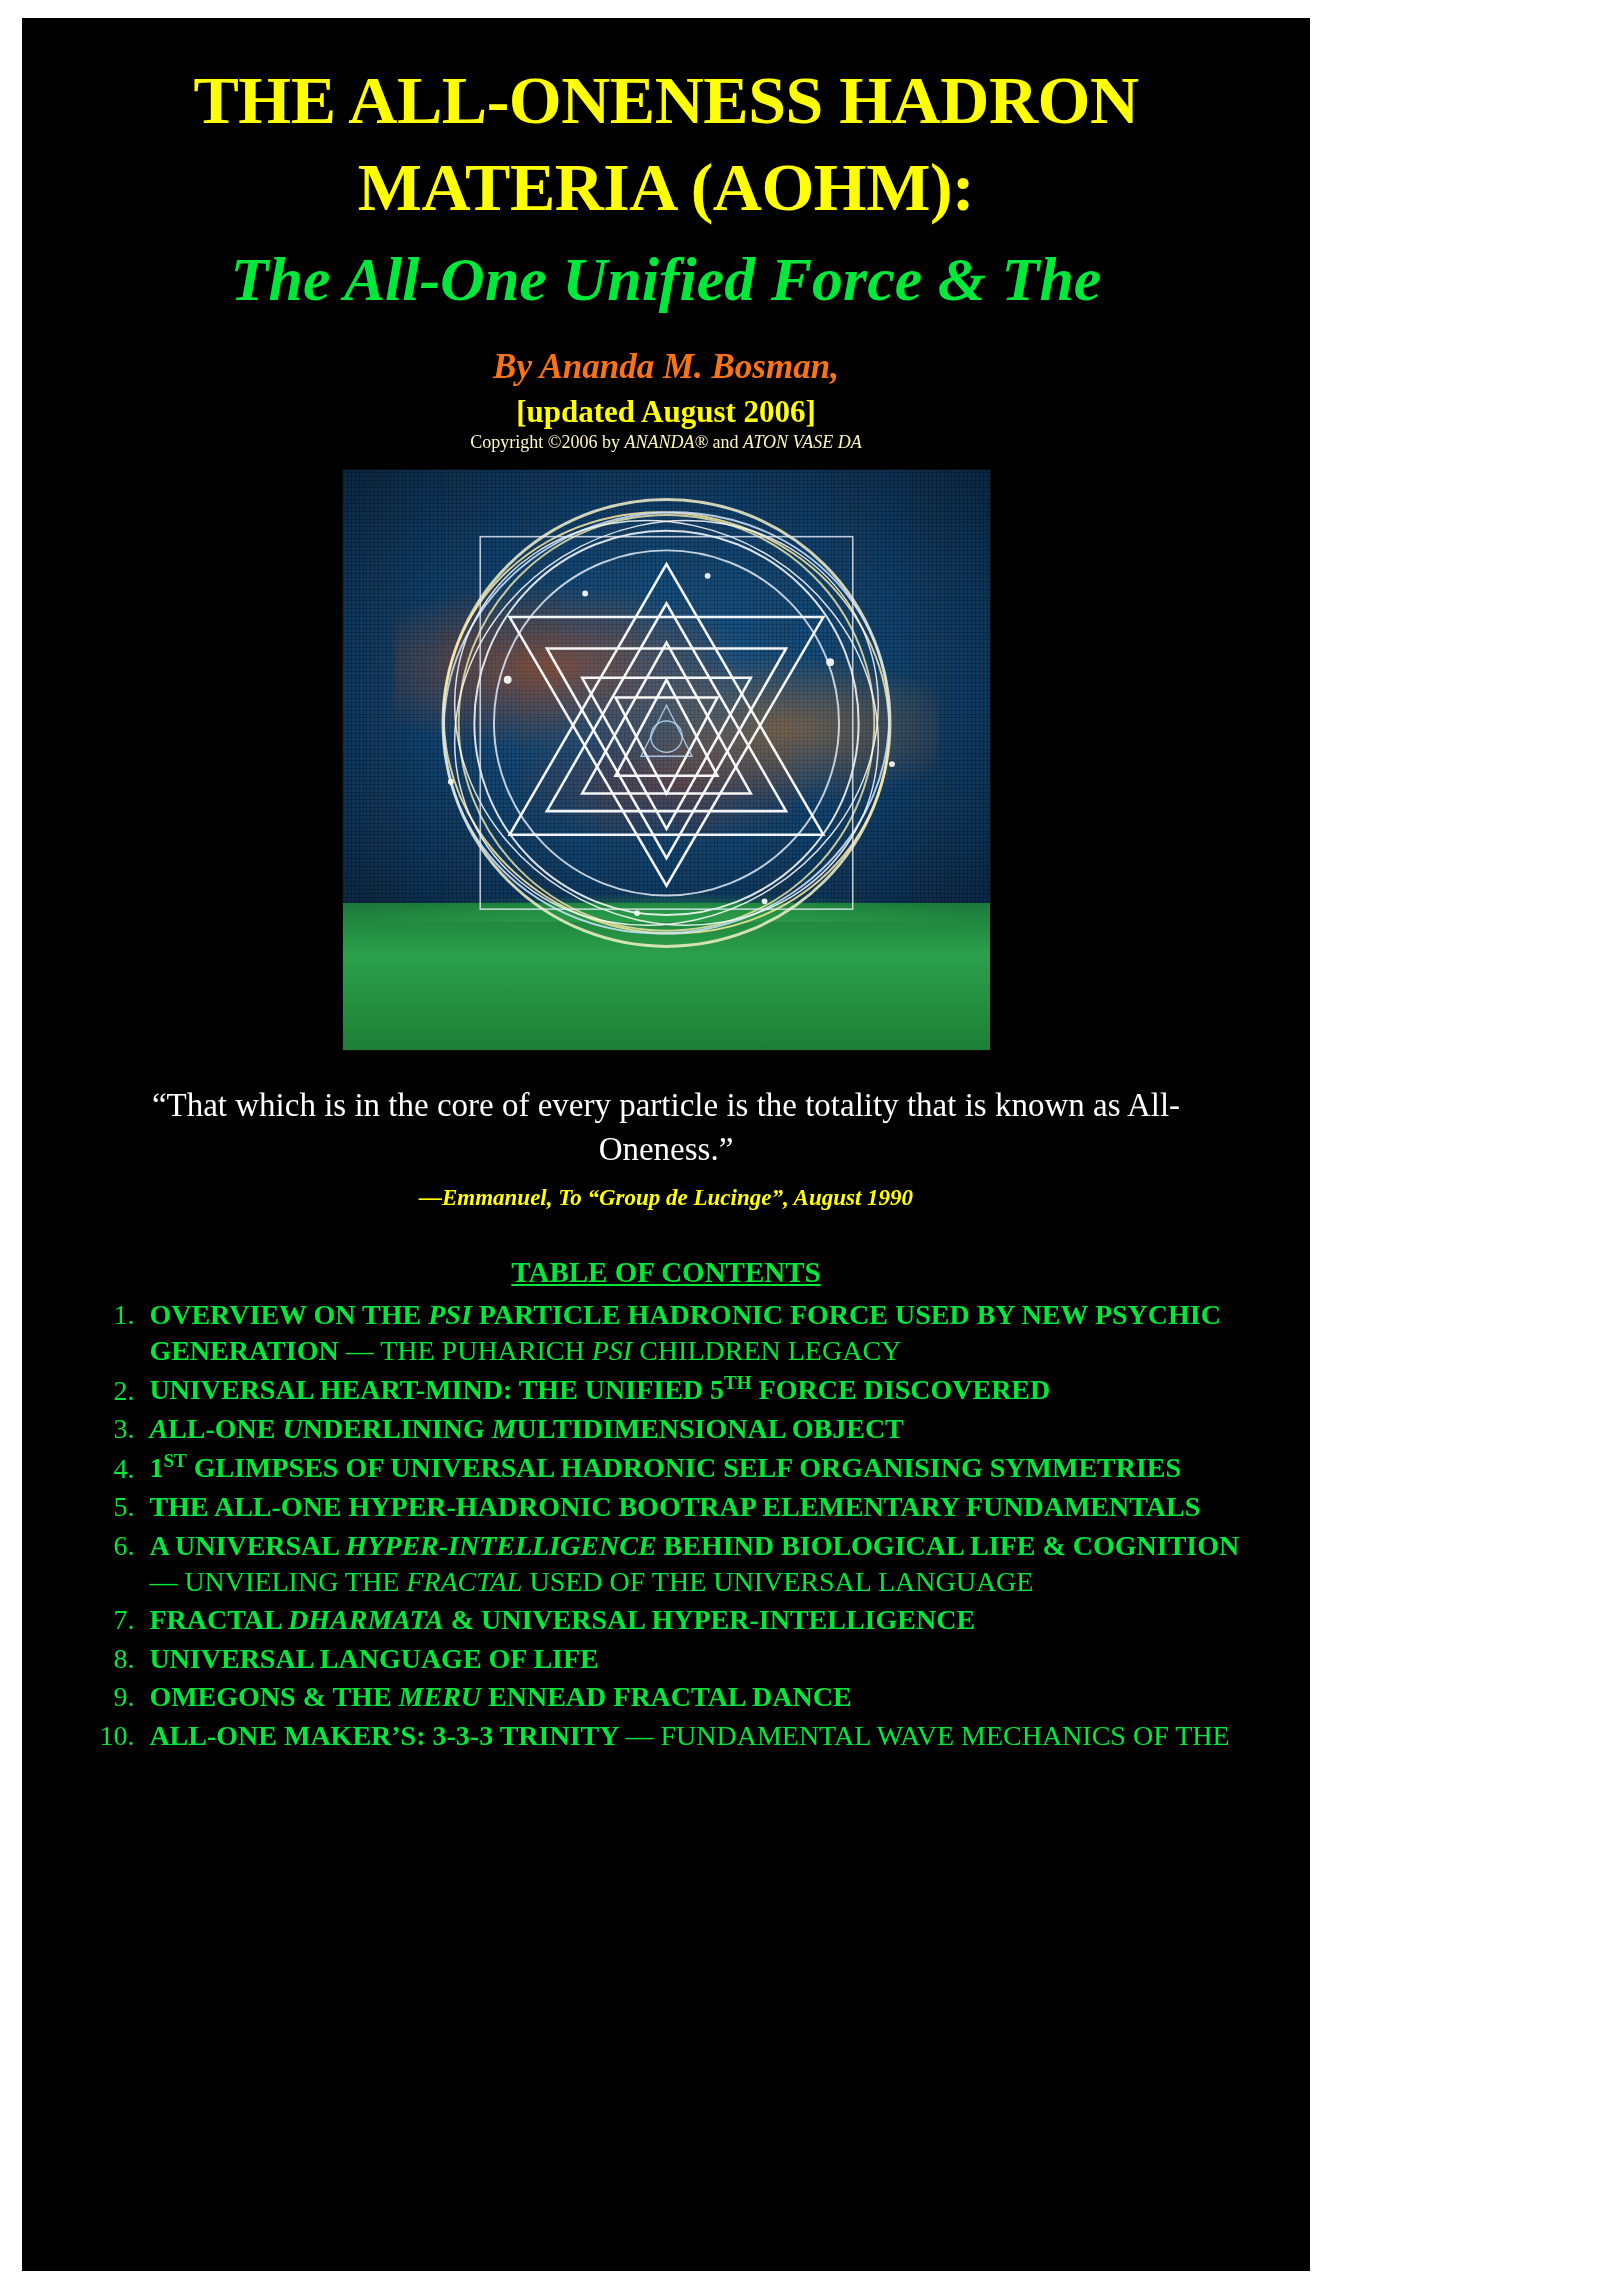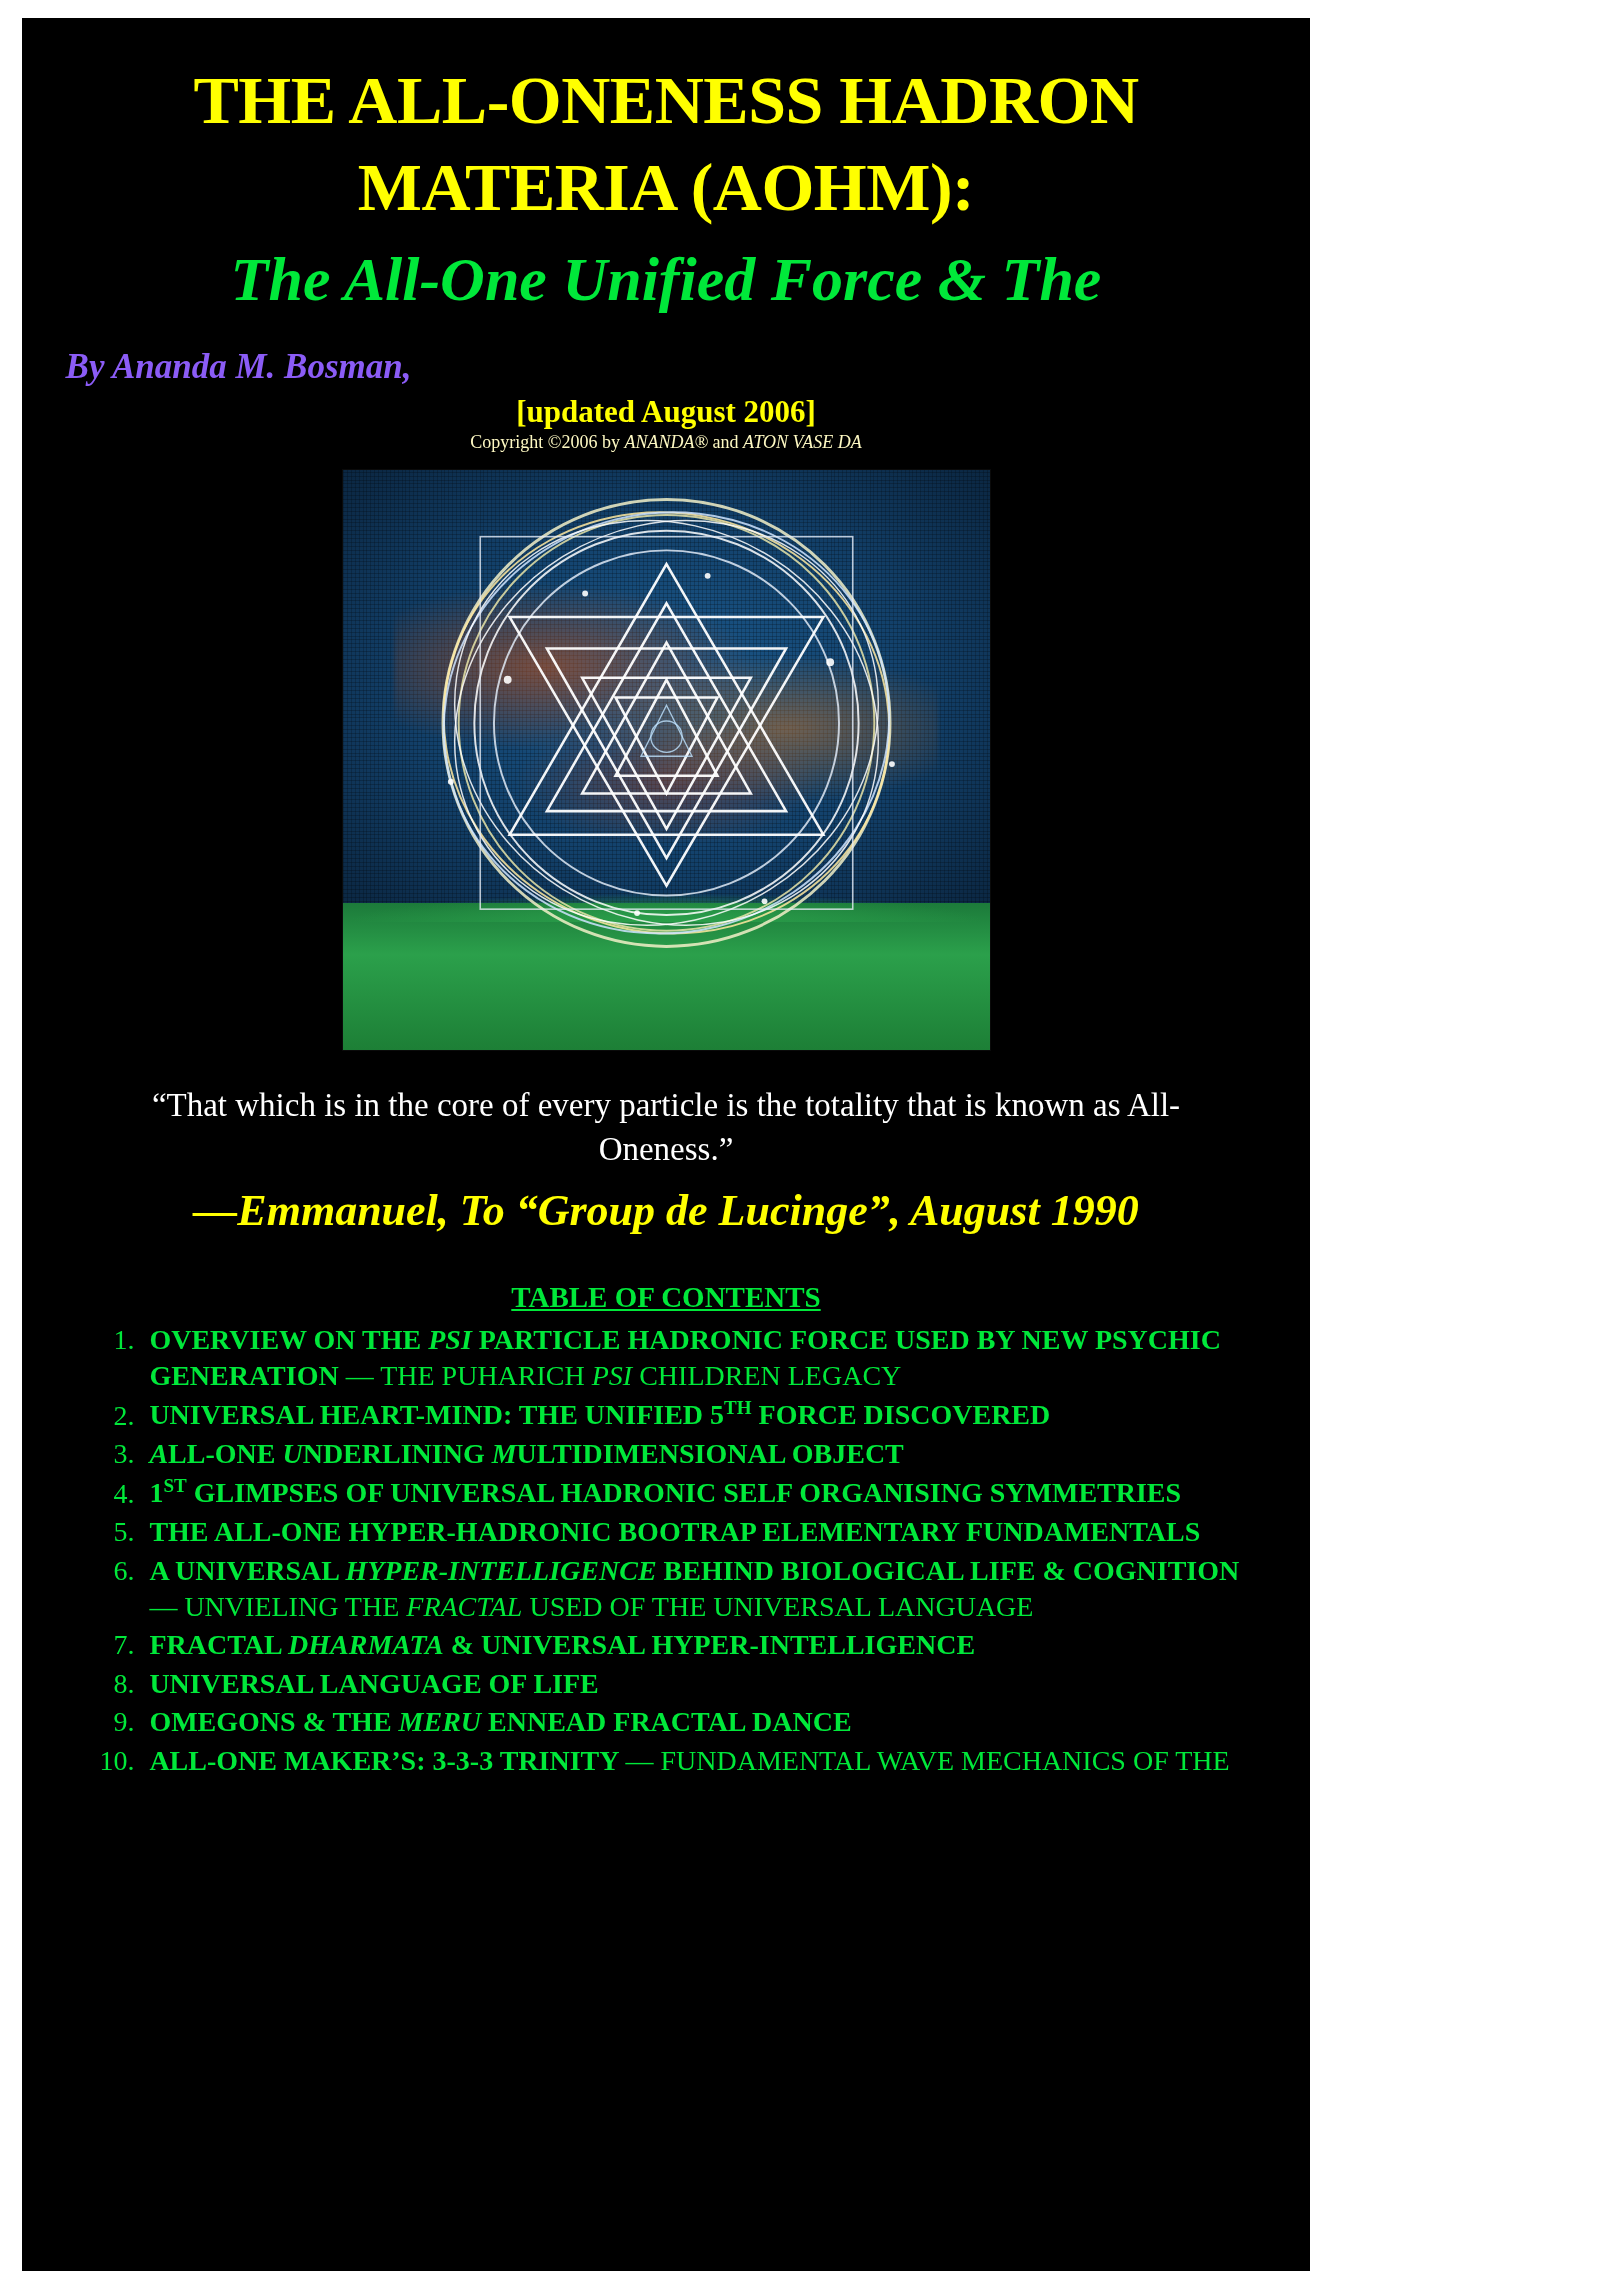--- a/index.html
+++ b/index.html
@@ -45,24 +45,25 @@
     font-family: "Liberation Serif", serif;
     font-weight: bold;
     font-style: italic;
     font-size: 62px;
     line-height: 1.33;
     text-align: center;
     margin: 7.8px 39px 0 39px;
   }
 
   .byline {
-    color: #8b5cf6;
+    color: #f97316;
     font-weight: bold;
     font-style: italic;
     font-size: 35px;
+    text-align: center;
     margin-top: 25.5px;
     line-height: 1.2;
   }
   .dateline {
     color: #ffff00;
     font-weight: bold;
     font-size: 31px;
     text-align: center;
     margin-top: 7.8px;
     line-height: 1.2;
@@ -137,21 +138,21 @@
     color: #ffffff;
     font-size: 33px;
     line-height: 1.32;
     text-align: center;
     margin: 33px 39px 0 39px;
   }
   .quote-attrib {
     color: #ffff00;
     font-weight: bold;
     font-style: italic;
-    font-size: 44px;
+    font-size: 23px;
     text-align: center;
     margin-top: 13.7px;
   }
 
   .toc-title {
     color: #00e83a;
     font-weight: bold;
     font-size: 29px;
     text-align: center;
     text-decoration: underline;

